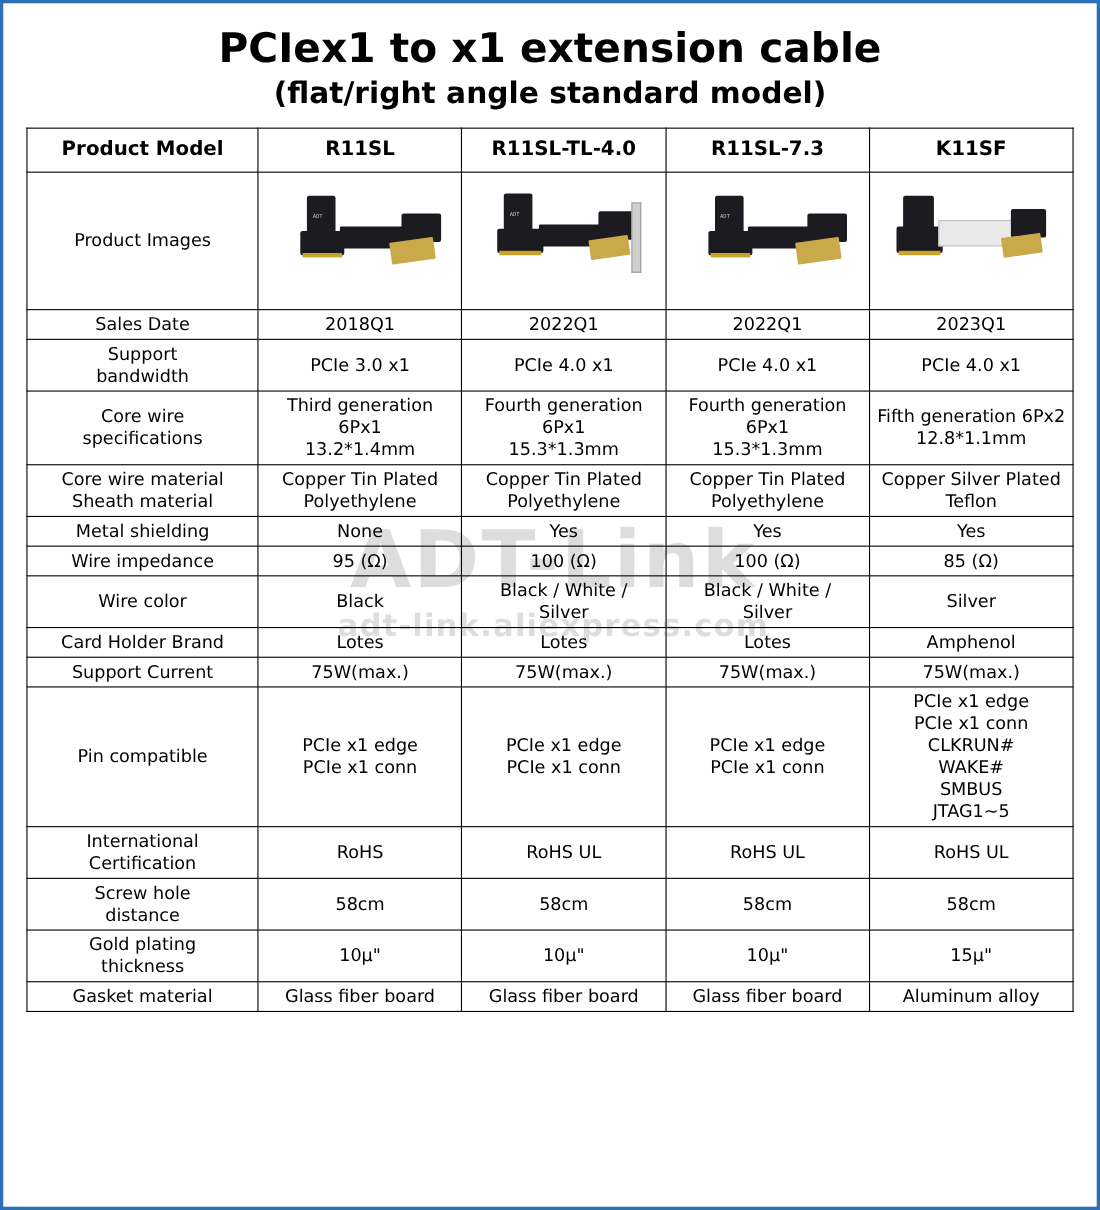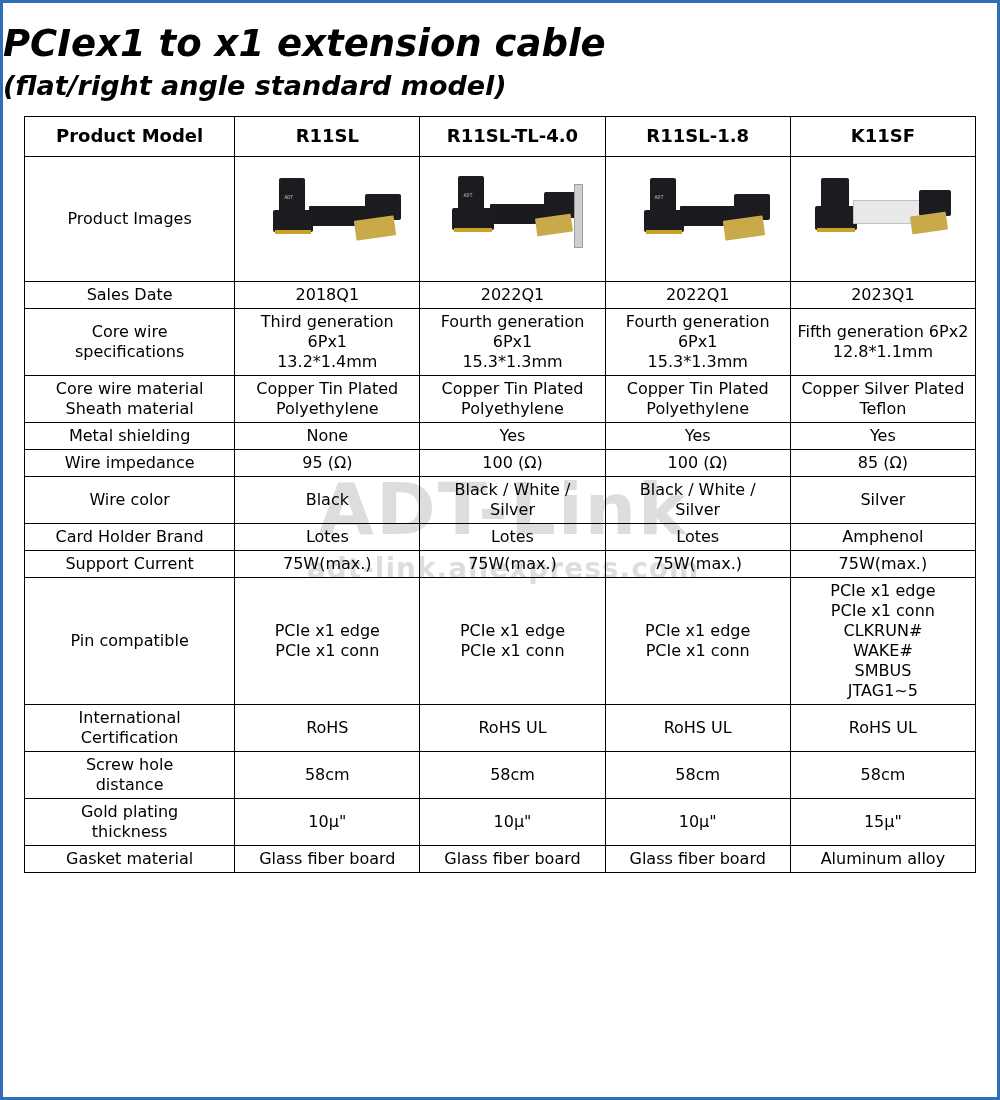--- a/index.html
+++ b/index.html
@@ -17,23 +17,22 @@
   }
   .page {
     position: relative;
     width: 1000px;
     height: 1100px;
     border: 3px solid #2f6fb5;
     box-sizing: border-box;
     background: #ffffff;
   }
   .title-block {
-    text-align: left;
+    text-align: center;
     padding-top: 22px;
-    font-style: italic;
   }
   .title-main {
     font-size: 37px;
     font-weight: bold;
     letter-spacing: 0px;
     line-height: 1.05;
   }
   .title-sub {
     font-size: 27px;
     font-weight: bold;
@@ -163,21 +162,21 @@
         <col class="cx">
         <col class="cx">
         <col class="cx">
         <col class="cx">
     </colgroup>
     <thead>
       <tr>
         <th>Product Model</th>
         <th>R11SL</th>
         <th>R11SL-TL-4.0</th>
-        <th>R11SL-1.8</th>
+        <th>R11SL-7.3</th>
         <th>K11SF</th>
       </tr>
     </thead>
     <tbody>
 
       <tr>
         <td class="rowhead cell-multi">Product Images</td>
         <td class="imgcell">
           <div class="prodimg">
 
@@ -228,20 +227,28 @@
       </tr>
 
       <tr>
         <td class="rowhead cell-multi">Sales Date</td>
         <td class="cell-multi">2018Q1</td>
         <td class="cell-multi">2022Q1</td>
         <td class="cell-multi">2022Q1</td>
         <td class="cell-multi">2023Q1</td>
       </tr>
 
+      <tr>
+        <td class="rowhead cell-multi">Support
+bandwidth</td>
+        <td class="cell-multi">PCIe 3.0 x1</td>
+        <td class="cell-multi">PCIe 4.0 x1</td>
+        <td class="cell-multi">PCIe 4.0 x1</td>
+        <td class="cell-multi">PCIe 4.0 x1</td>
+      </tr>
 
       <tr>
         <td class="rowhead cell-multi">Core wire
 specifications</td>
         <td class="cell-multi">Third generation
 6Px1
 13.2*1.4mm</td>
         <td class="cell-multi">Fourth generation
 6Px1
 15.3*1.3mm</td>

